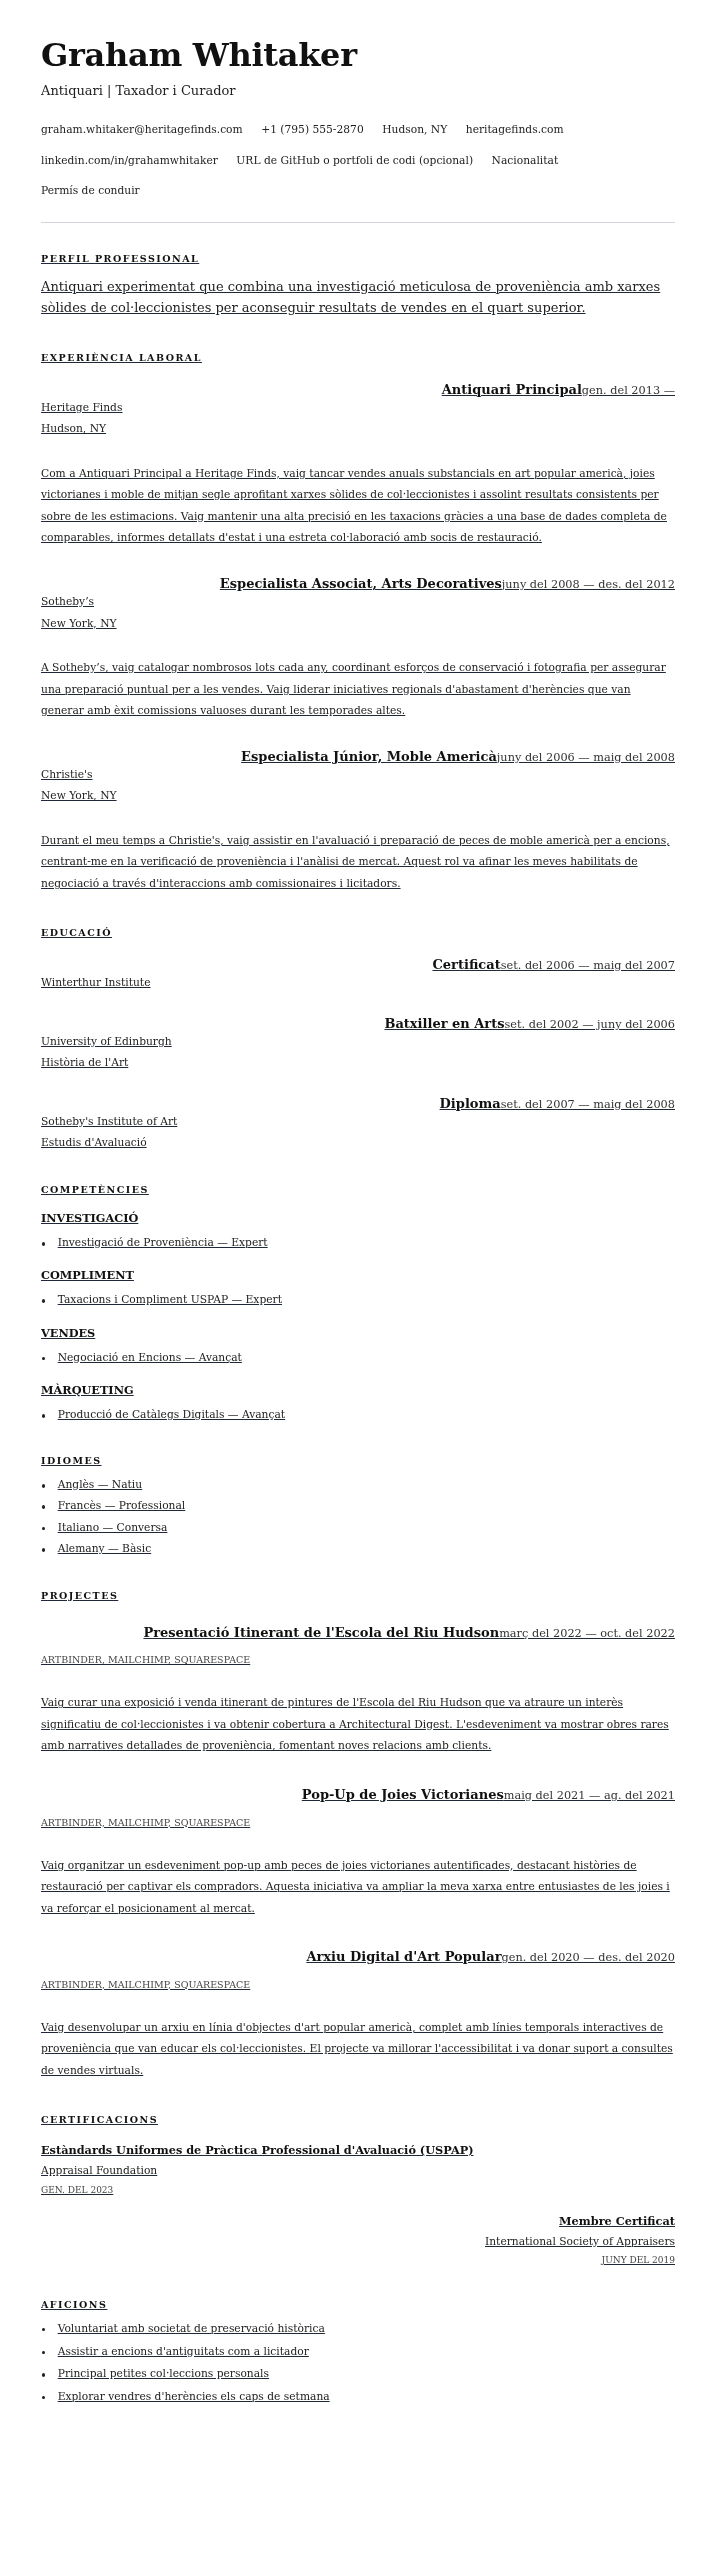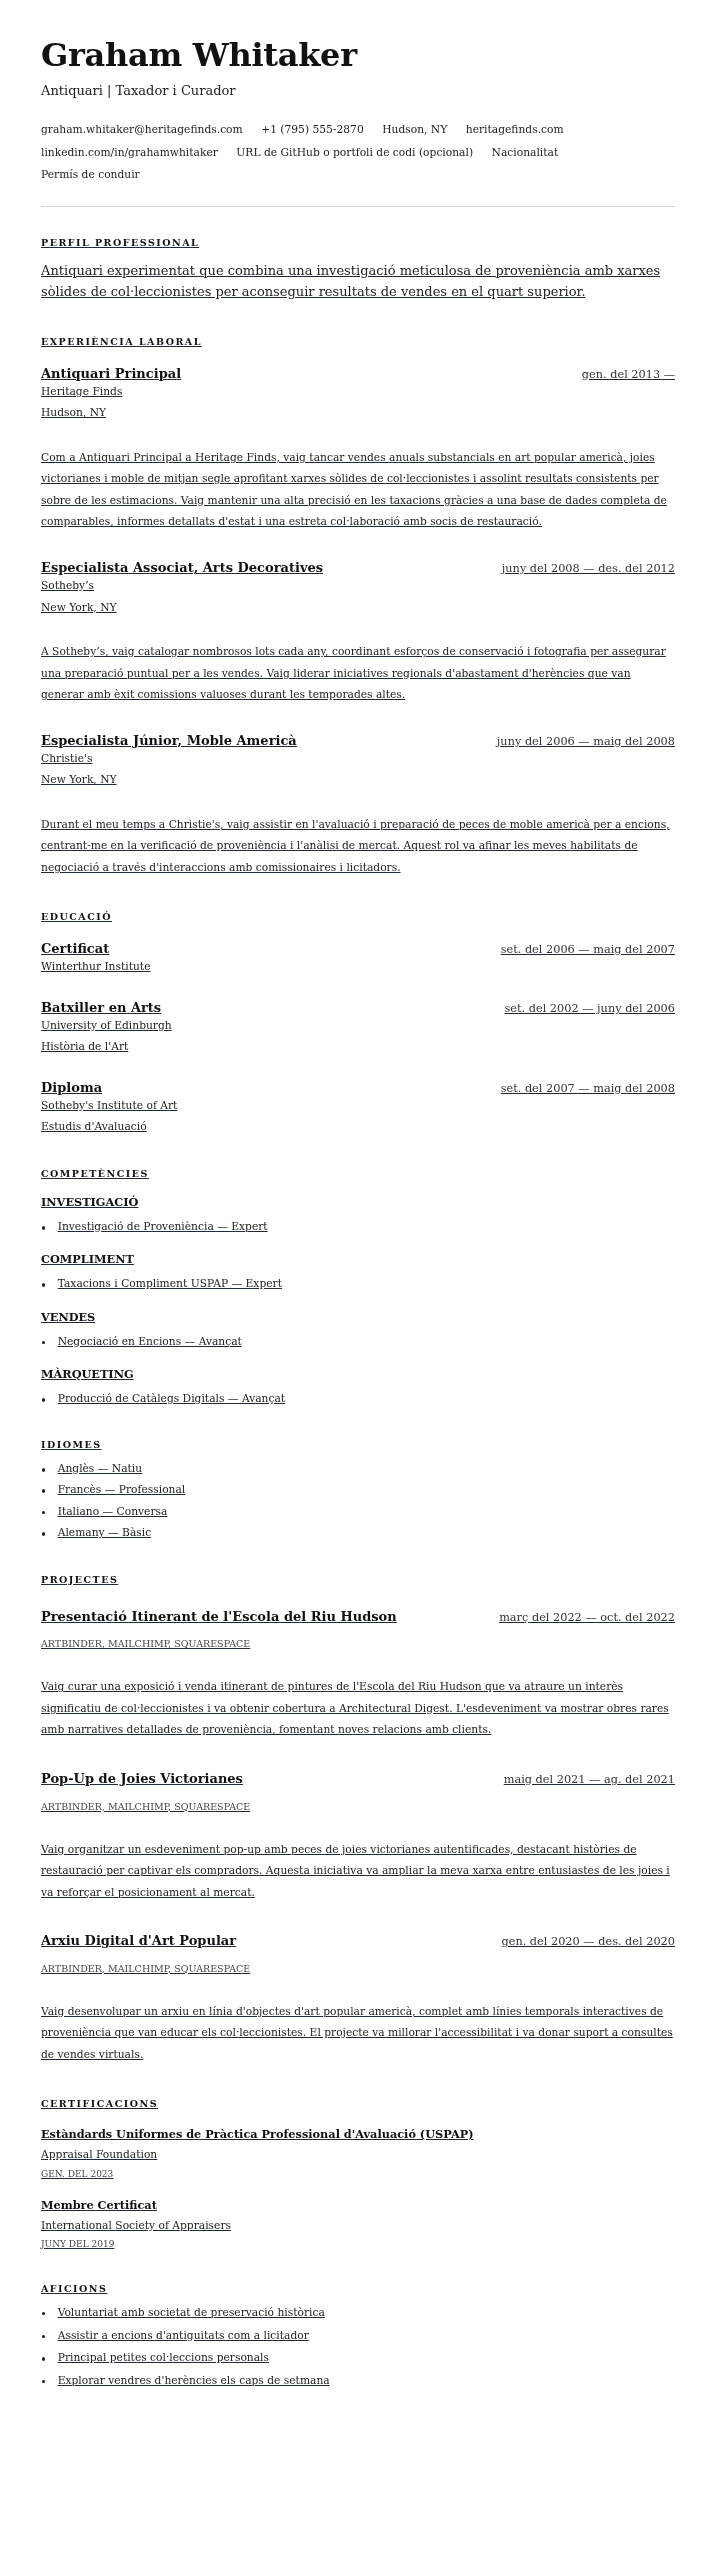--- a/index.html
+++ b/index.html
@@ -28,21 +28,21 @@
   }
   .contact-row {
     display: flex;
     flex-wrap: wrap;
     column-gap: 18.5px;
     font-size: 10.7px;
     line-height: 14.3px;
     color: #222;
   }
   .contact-row.first { margin-top: 23px; }
-  .contact-row + .contact-row { margin-top: 8px; }
+  .contact-row + .contact-row { margin-top: 16px; }
   .divider {
     border: none;
     border-top: 1.2px solid #d1d5db;
     margin-top: 24px;
   }
 
   .section-title {
     font-weight: 700;
     font-size: 9.5px;
     line-height: 12px;
@@ -56,21 +56,21 @@
   .summary {
     font-size: 13px;
     line-height: 21.5px;
     color: #222;
     margin-top: 10.7px;
   }
 
   .entry { margin-top: 18px; }
   .entry-head {
     display: flex;
-    justify-content: space-between;
+    justify-content: flex-end;
     align-items: baseline;
   }
   .entry-title {
     font-weight: 700;
     font-size: 13px;
     line-height: 16.7px;
     color: #111;
   }
   .entry-date {
     font-size: 11.3px;
@@ -133,21 +133,21 @@
     text-transform: uppercase;
   }
   .proj-desc {
     font-size: 10.7px;
     line-height: 21.5px;
     color: #222;
     margin-top: 26px;
   }
 
   .cert-entry { margin-top: 16.7px; }
-  .cert-entry + .cert-entry { margin-top: 18px; }
+  .cert-entry + .cert-entry { margin-top: 18px; text-align: right; }
   .cert-title {
     font-weight: 700;
     font-size: 11.3px;
     line-height: 15.5px;
     color: #111;
   }
   .cert-issuer {
     font-size: 10.7px;
     line-height: 15.5px;
     color: #222;

